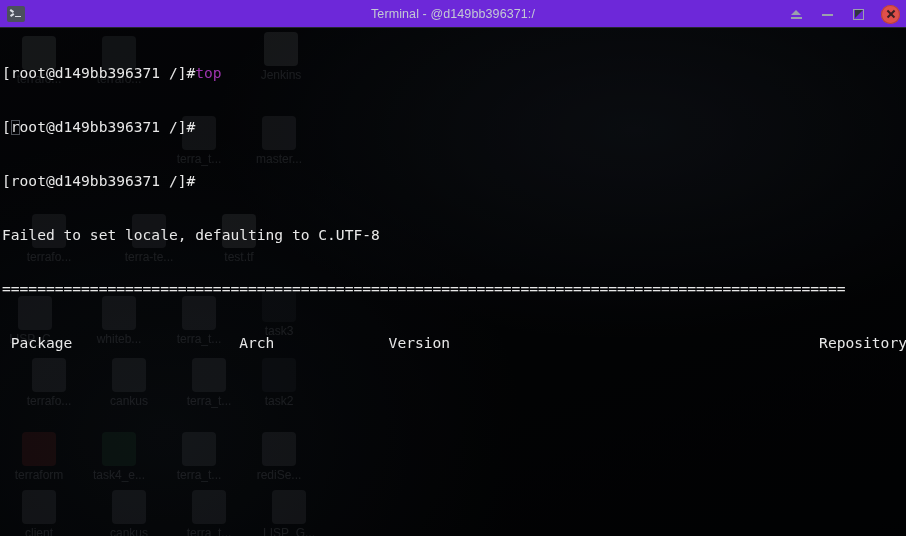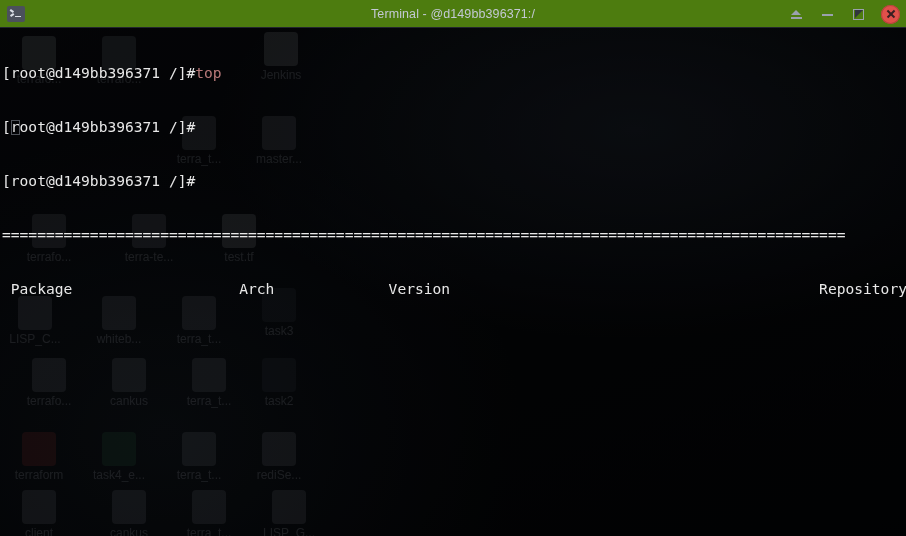--- a/index.html
+++ b/index.html
@@ -21,21 +21,21 @@
     overflow: hidden;
     background: #000000;
   }
 
   
   #titlebar {
     position: absolute;
     left: 0; top: 0;
     width: 906px;
     height: 28px;
-    background: #4d7c0f;
+    background: #6d28d9;
     border-bottom: 1px solid #23262e;
     box-sizing: border-box;
     display: flex;
     align-items: center;
   }
   #app-icon {
     width: 18px;
     height: 16px;
     margin-left: 7px;
     background: #4b505c;
@@ -206,21 +206,21 @@
     line-height: 18px;
     color: #e8e8e8;
     white-space: pre;
     letter-spacing: 0px;
   }
   #terminal .line {
     height: 18px;
     padding-left: 2px;
     position: relative;
   }
-  .fg-green { color: #fca5a5; opacity: 0.72; }
+  .fg-green { color: #d946ef; opacity: 0.72; }
   #cursor-ghost {
     position: absolute;
     left: 11px; top: 2px;
     width: 9px; height: 15px;
     border: 1px solid rgba(170,178,190,0.45);
     box-sizing: border-box;
   }
   
   #text-scrim {
     position: absolute;
@@ -335,20 +335,21 @@
           <div class="lbl">LISP_G...</div>
         </div>
       </div>
   </div>
   <div id="text-scrim"></div>
 
   <div id="terminal">
     <div class="line"><span>[root@d149bb396371 /]#</span><span class="fg-green">top</span></div>
     <div class="line"><span>[root@d149bb396371 /]#</span><span id="cursor-ghost"></span></div>
     <div class="line">[root@d149bb396371 /]#</div>
+    <div class="line">Failed to set locale, defaulting to C.UTF-8</div>
     <div class="line">================================================================================================</div>
     <div class="line"> Package                   Arch             Version                                          Repository         Size</div>
     
     
     
     
     
     
     
     

